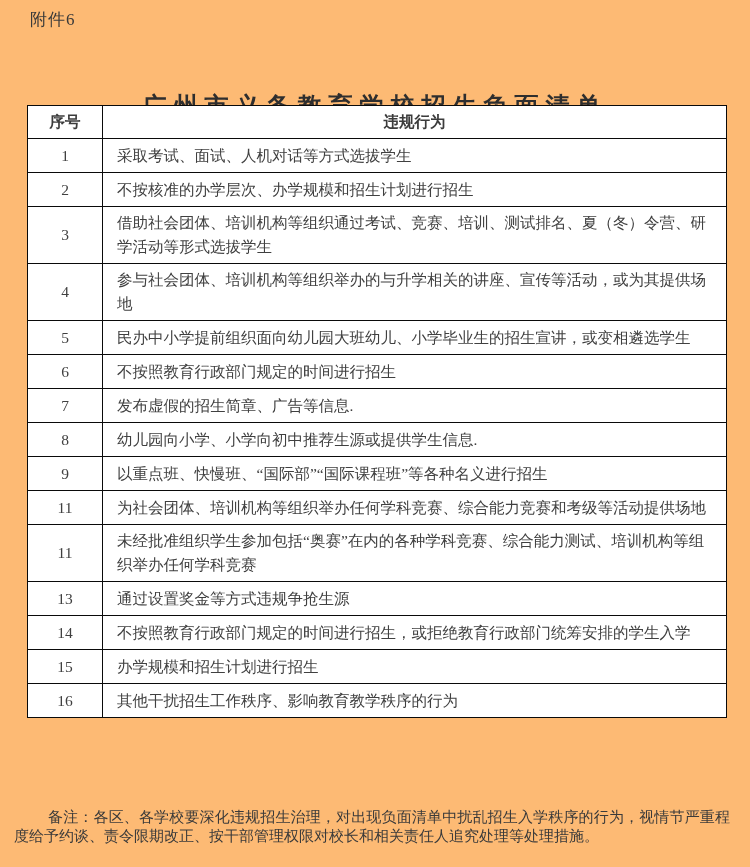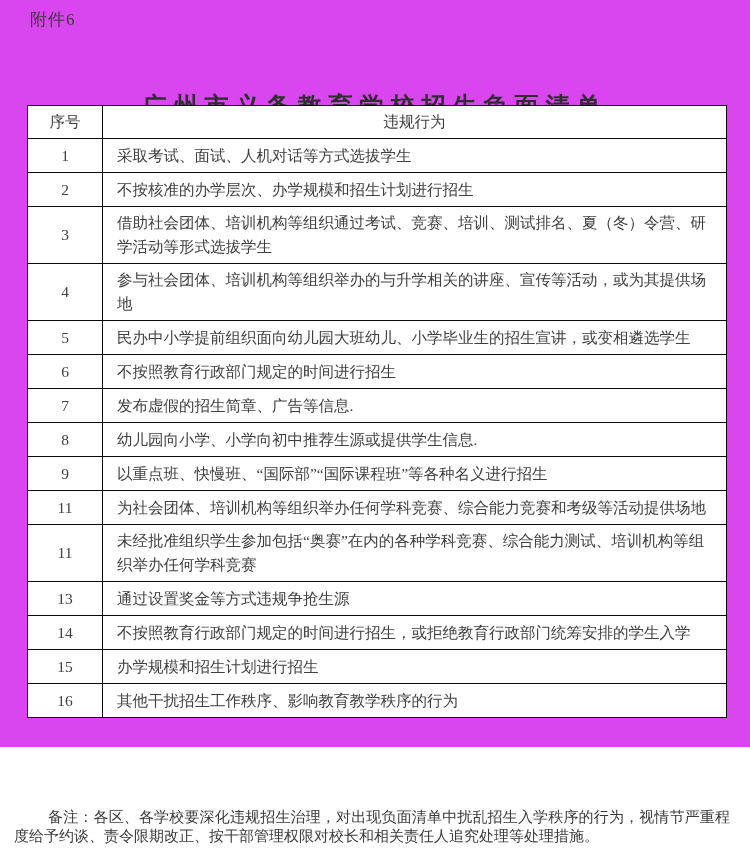--- a/index.html
+++ b/index.html
@@ -7,22 +7,22 @@
     width: 750px;
     height: 867px;
     background: #ffffff;
     font-family: "Liberation Serif", "DejaVu Serif", serif;
     color: #3d3d3d;
     overflow: hidden;
   }
   .page {
     position: relative;
     width: 750px;
-    height: 747px;
-    background: #d946ef;
+    height: 867px;
+    background: #fdba74;
   }
   .attachment-label {
     position: absolute;
     top: 8px;
     left: 30px;
     font-size: 17px;
     color: #3a3a3a;
     letter-spacing: 1px;
   }
   .doc-title {
@@ -49,21 +49,21 @@
   }
   table.neg-table th,
   table.neg-table td {
     border: 1px solid #0a0a0a;
     vertical-align: middle;
     line-height: 24px;
     background: #ffffff;
   }
   table.neg-table th {
     height: 33px;
-    font-weight: normal;
+    font-weight: bold;
     text-align: center;
     color: #3c3c3c;
   }
   col.col-no { width: 75px; }
   col.col-behavior { width: 624px; }
   td.cell-no {
     height: 34px;
     text-align: center;
     font-family: "Liberation Serif", "DejaVu Serif", serif;
   }

